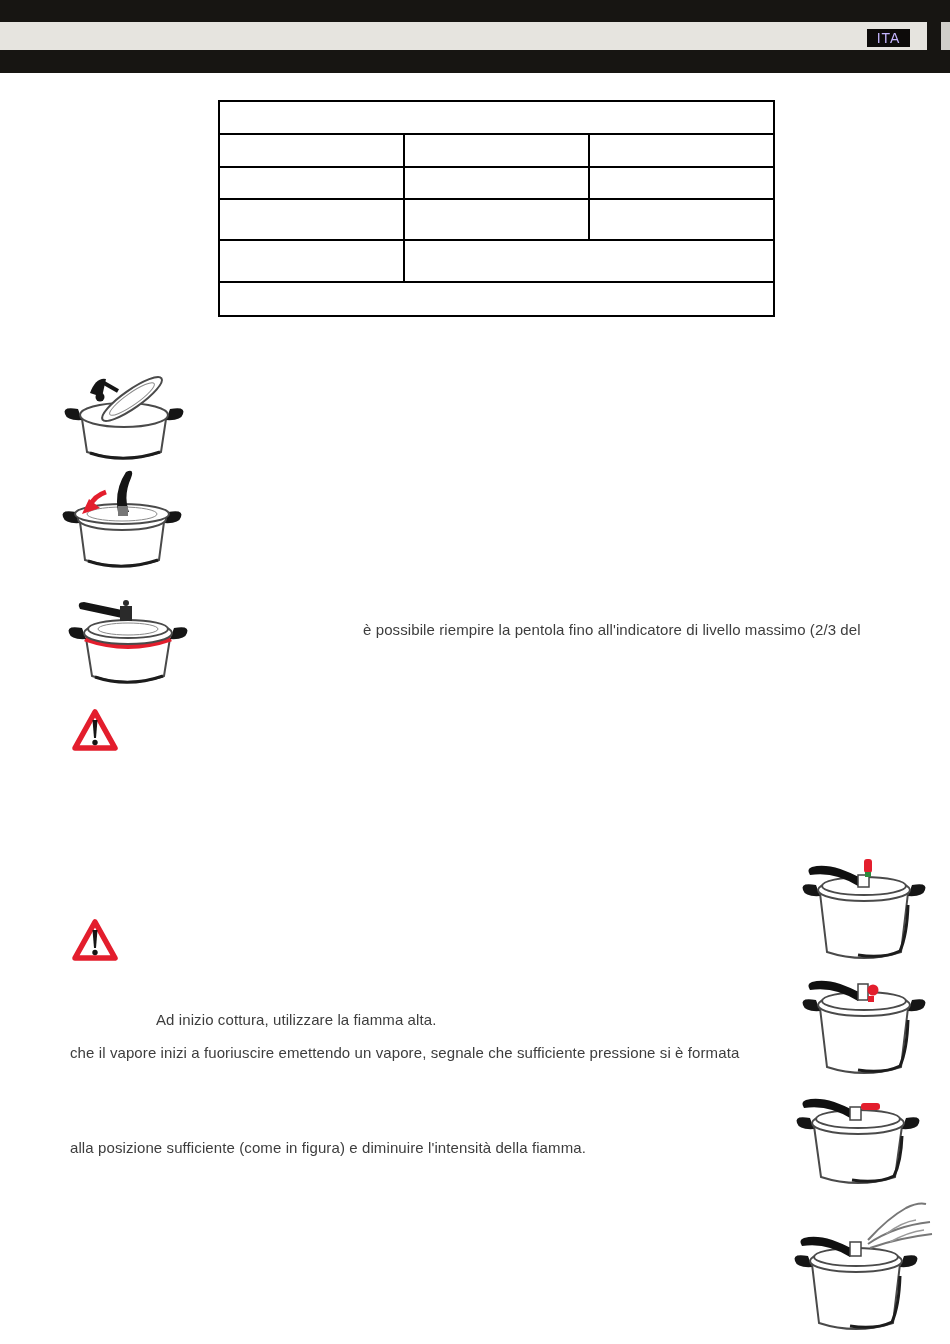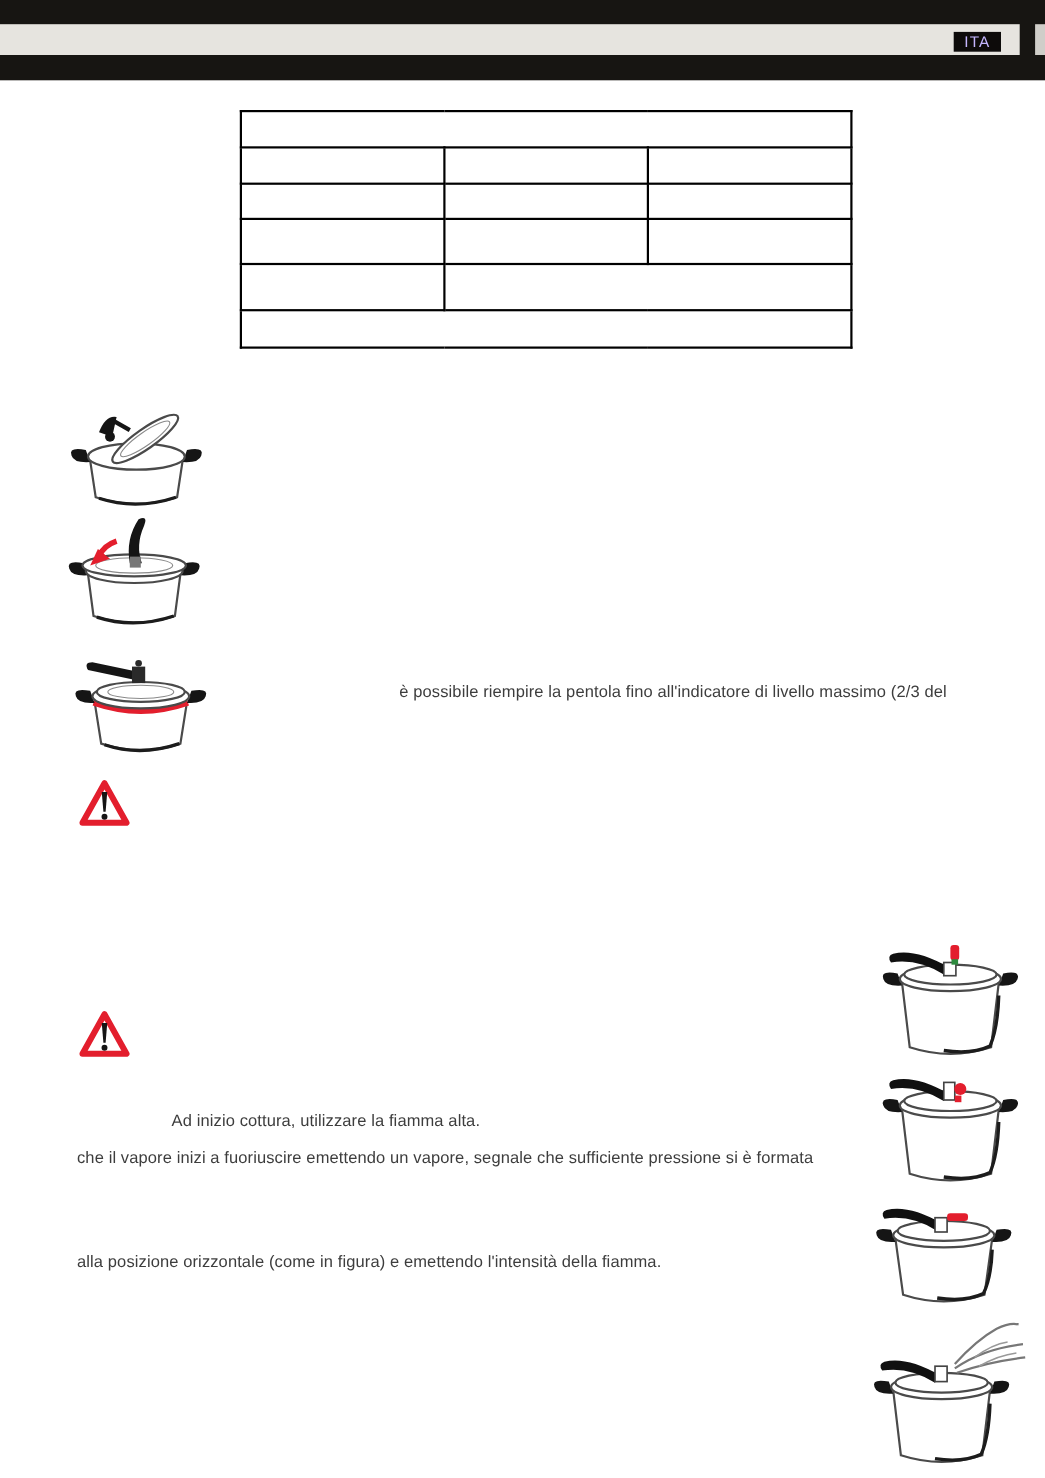--- a/index.html
+++ b/index.html
@@ -159,21 +159,21 @@
   <div class="fig fig-warn2">
     <svg viewBox="0 0 48 46">
       <path d="M24 5 L44 41 L4 41 Z" fill="#fff" stroke="#e31e2d" stroke-width="5.5" stroke-linejoin="round"></path>
       <path d="M21.5 13 L26.5 13 L25 31 L23 31 Z" fill="#151515"></path>
       <circle cx="24" cy="35.5" r="2.7" fill="#151515"></circle>
     </svg>
   </div>
 
   <div class="cap cap-flame">Ad inizio cottura, utilizzare la fiamma alta.</div>
   <div class="cap cap-lever2">che il vapore inizi a fuoriuscire emettendo un vapore, segnale che sufficiente pressione si è formata</div>
-  <div class="cap cap-horiz">alla posizione orizzontale (come in figura) e emettendo l'intensità della fiamma.</div>
+  <div class="cap cap-horiz">alla posizione sufficiente (come in figura) e diminuire l'intensità della fiamma.</div>
 
   <div class="fig fig-cooker1">
     <svg viewBox="0 0 130 112">
       <path d="M22 38 L29 97 Q66 109 103 97 L110 38" fill="#fff" stroke="#4a4a4a" stroke-width="2"></path>
       <path d="M60 100 Q85 104 102 96 Q109 80 110 50" fill="none" stroke="#1c1c1c" stroke-width="3"></path>
       <path d="M18 30 Q2 27 5 35 Q7 42 22 41 Z" fill="#151515"></path>
       <path d="M114 30 Q130 27 127 35 Q125 42 110 41 Z" fill="#151515"></path>
       <ellipse cx="66" cy="35" rx="46" ry="11" fill="#fff" stroke="#4a4a4a" stroke-width="2"></ellipse>
       <ellipse cx="66" cy="31" rx="42" ry="9" fill="#fff" stroke="#4a4a4a" stroke-width="2"></ellipse>
       <path d="M64 24 Q34 7 14 12 Q8 14 12 20 Q36 16 60 31 Z" fill="#101010"></path>

